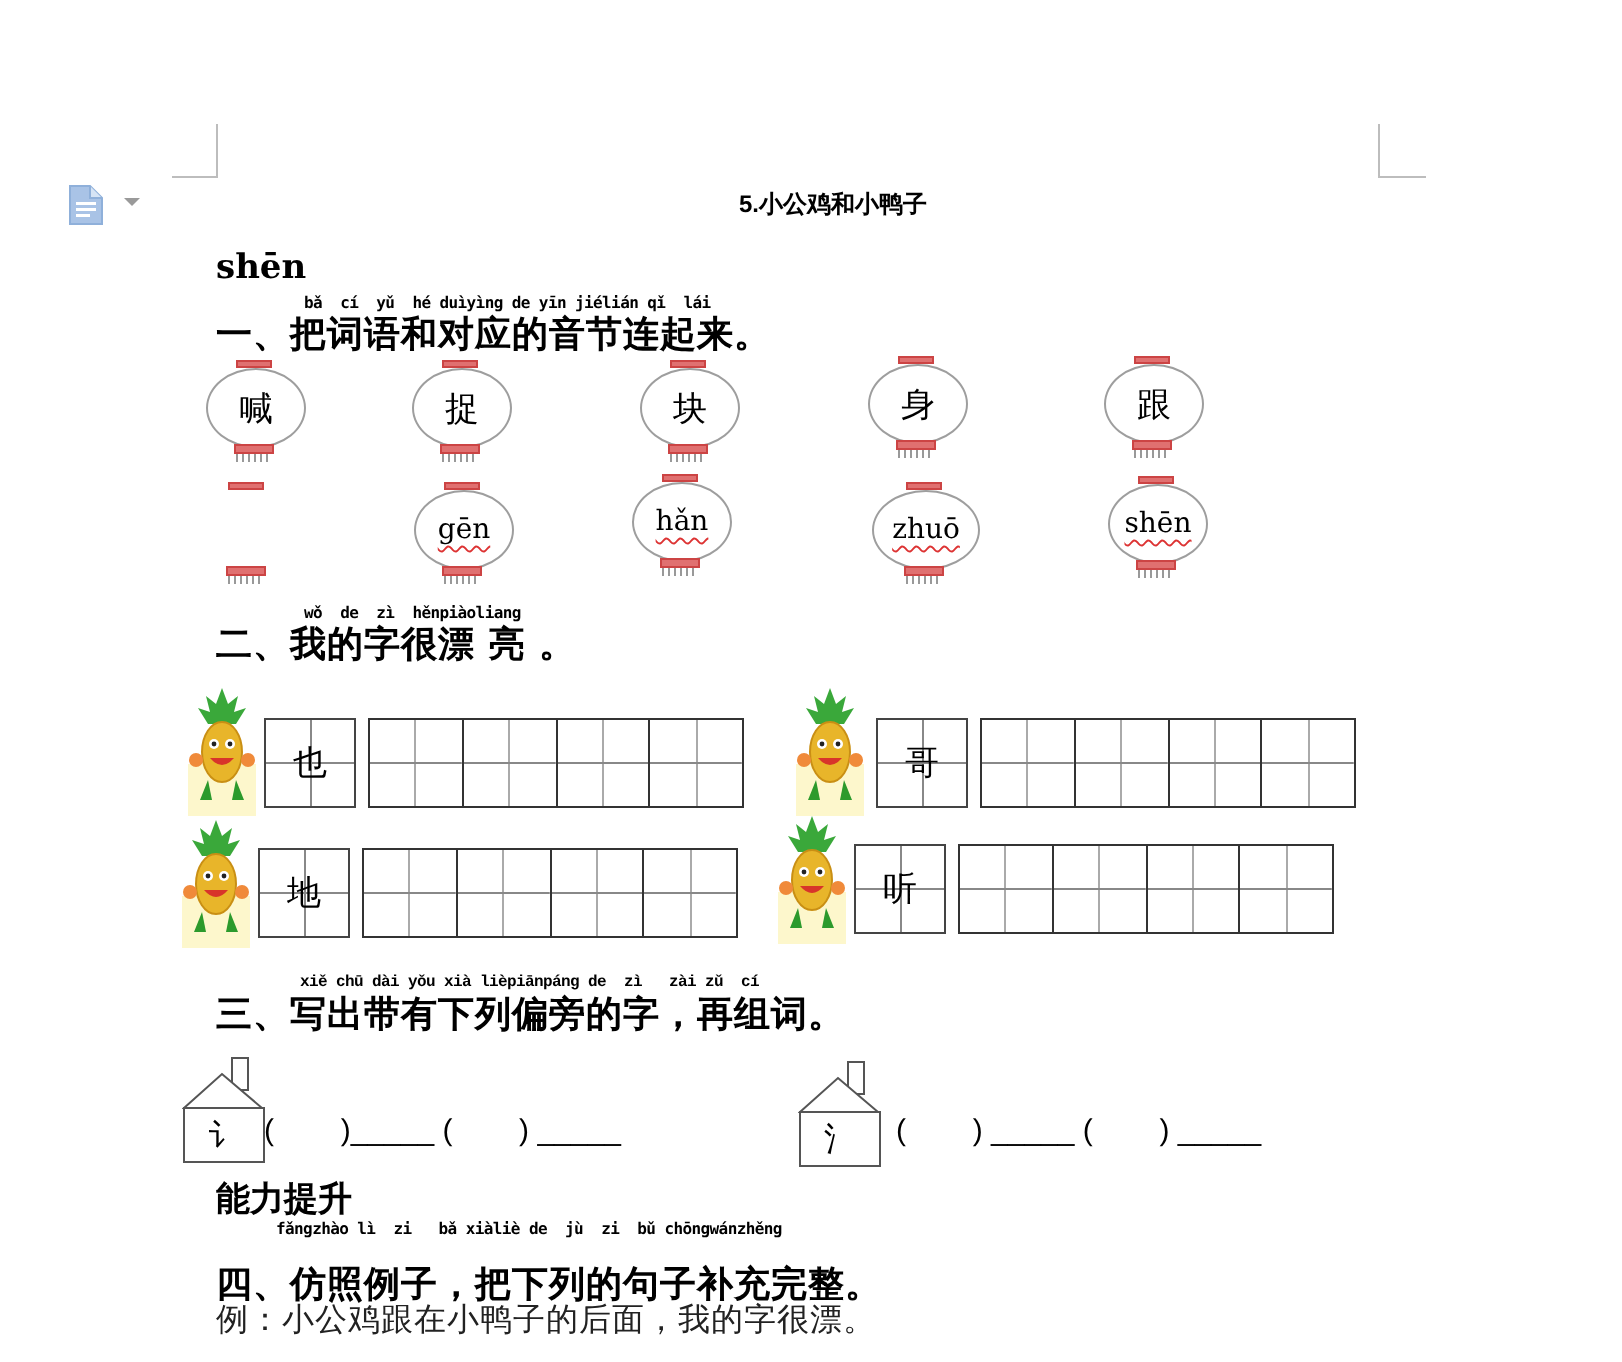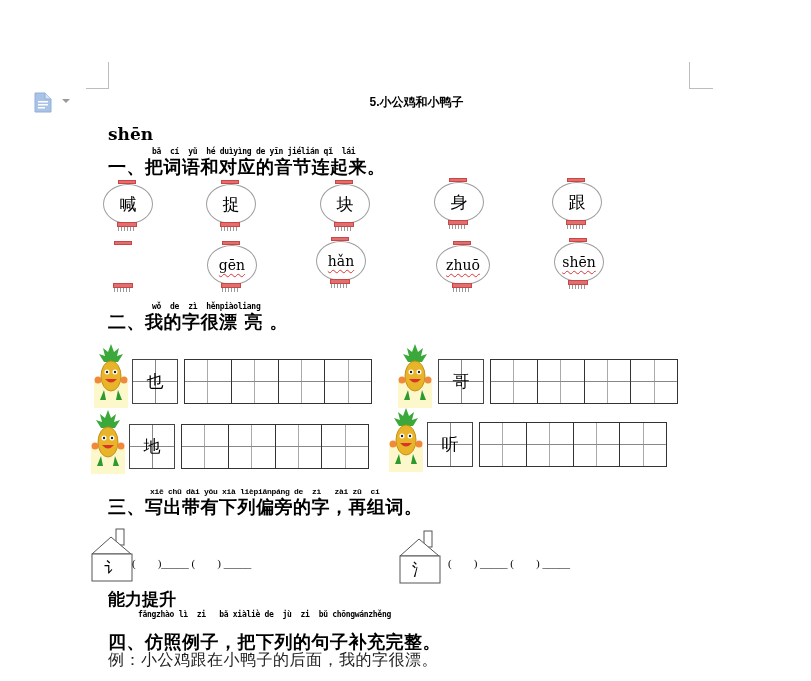--- a/index.html
+++ b/index.html
@@ -34,21 +34,21 @@
      linear-gradient(90deg,#888,#888) center/1px 100% no-repeat; }
   .grid-box .ch { position:absolute; left:0; top:0; width:100%; height:100%; display:flex; align-items:center; justify-content:center; font-size:17px; }
   .grid-strip { position:absolute; display:flex; border:1.5px solid #333; box-sizing:border-box; }
   .grid-strip .cell { flex:1; border-right:1.5px solid #333; box-sizing:border-box; background:
      linear-gradient(#888,#888) center/100% 1px no-repeat,
      linear-gradient(90deg,#aaa,#aaa) center/1px 100% no-repeat; }
   .grid-strip .cell:last-child { border-right:none; }
   .house { width:42px; height:50px; }
   .house svg { position:absolute; left:0; top:0; }
   .house .rad { position:absolute; left:0; top:24px; width:42px; height:24px; display:flex; align-items:center; justify-content:center; font-size:16px; }
-  .fill-line { font-family:Liberation Serif, serif; font-size:11px; white-space:pre; }
+  .fill-line { font-family:Liberation Sans, sans-serif; font-size:15px; white-space:pre; }
   .example { left:108px; top:650px; font-size:16px; color:#222; letter-spacing:0.5px; }
 </style>
 </head>
 <body>
 
 <div class="abs corner-tl"></div>
 <div class="abs corner-tl-h"></div>
 <div class="abs corner-tr"></div>
 <div class="abs corner-tr-h"></div>
 

